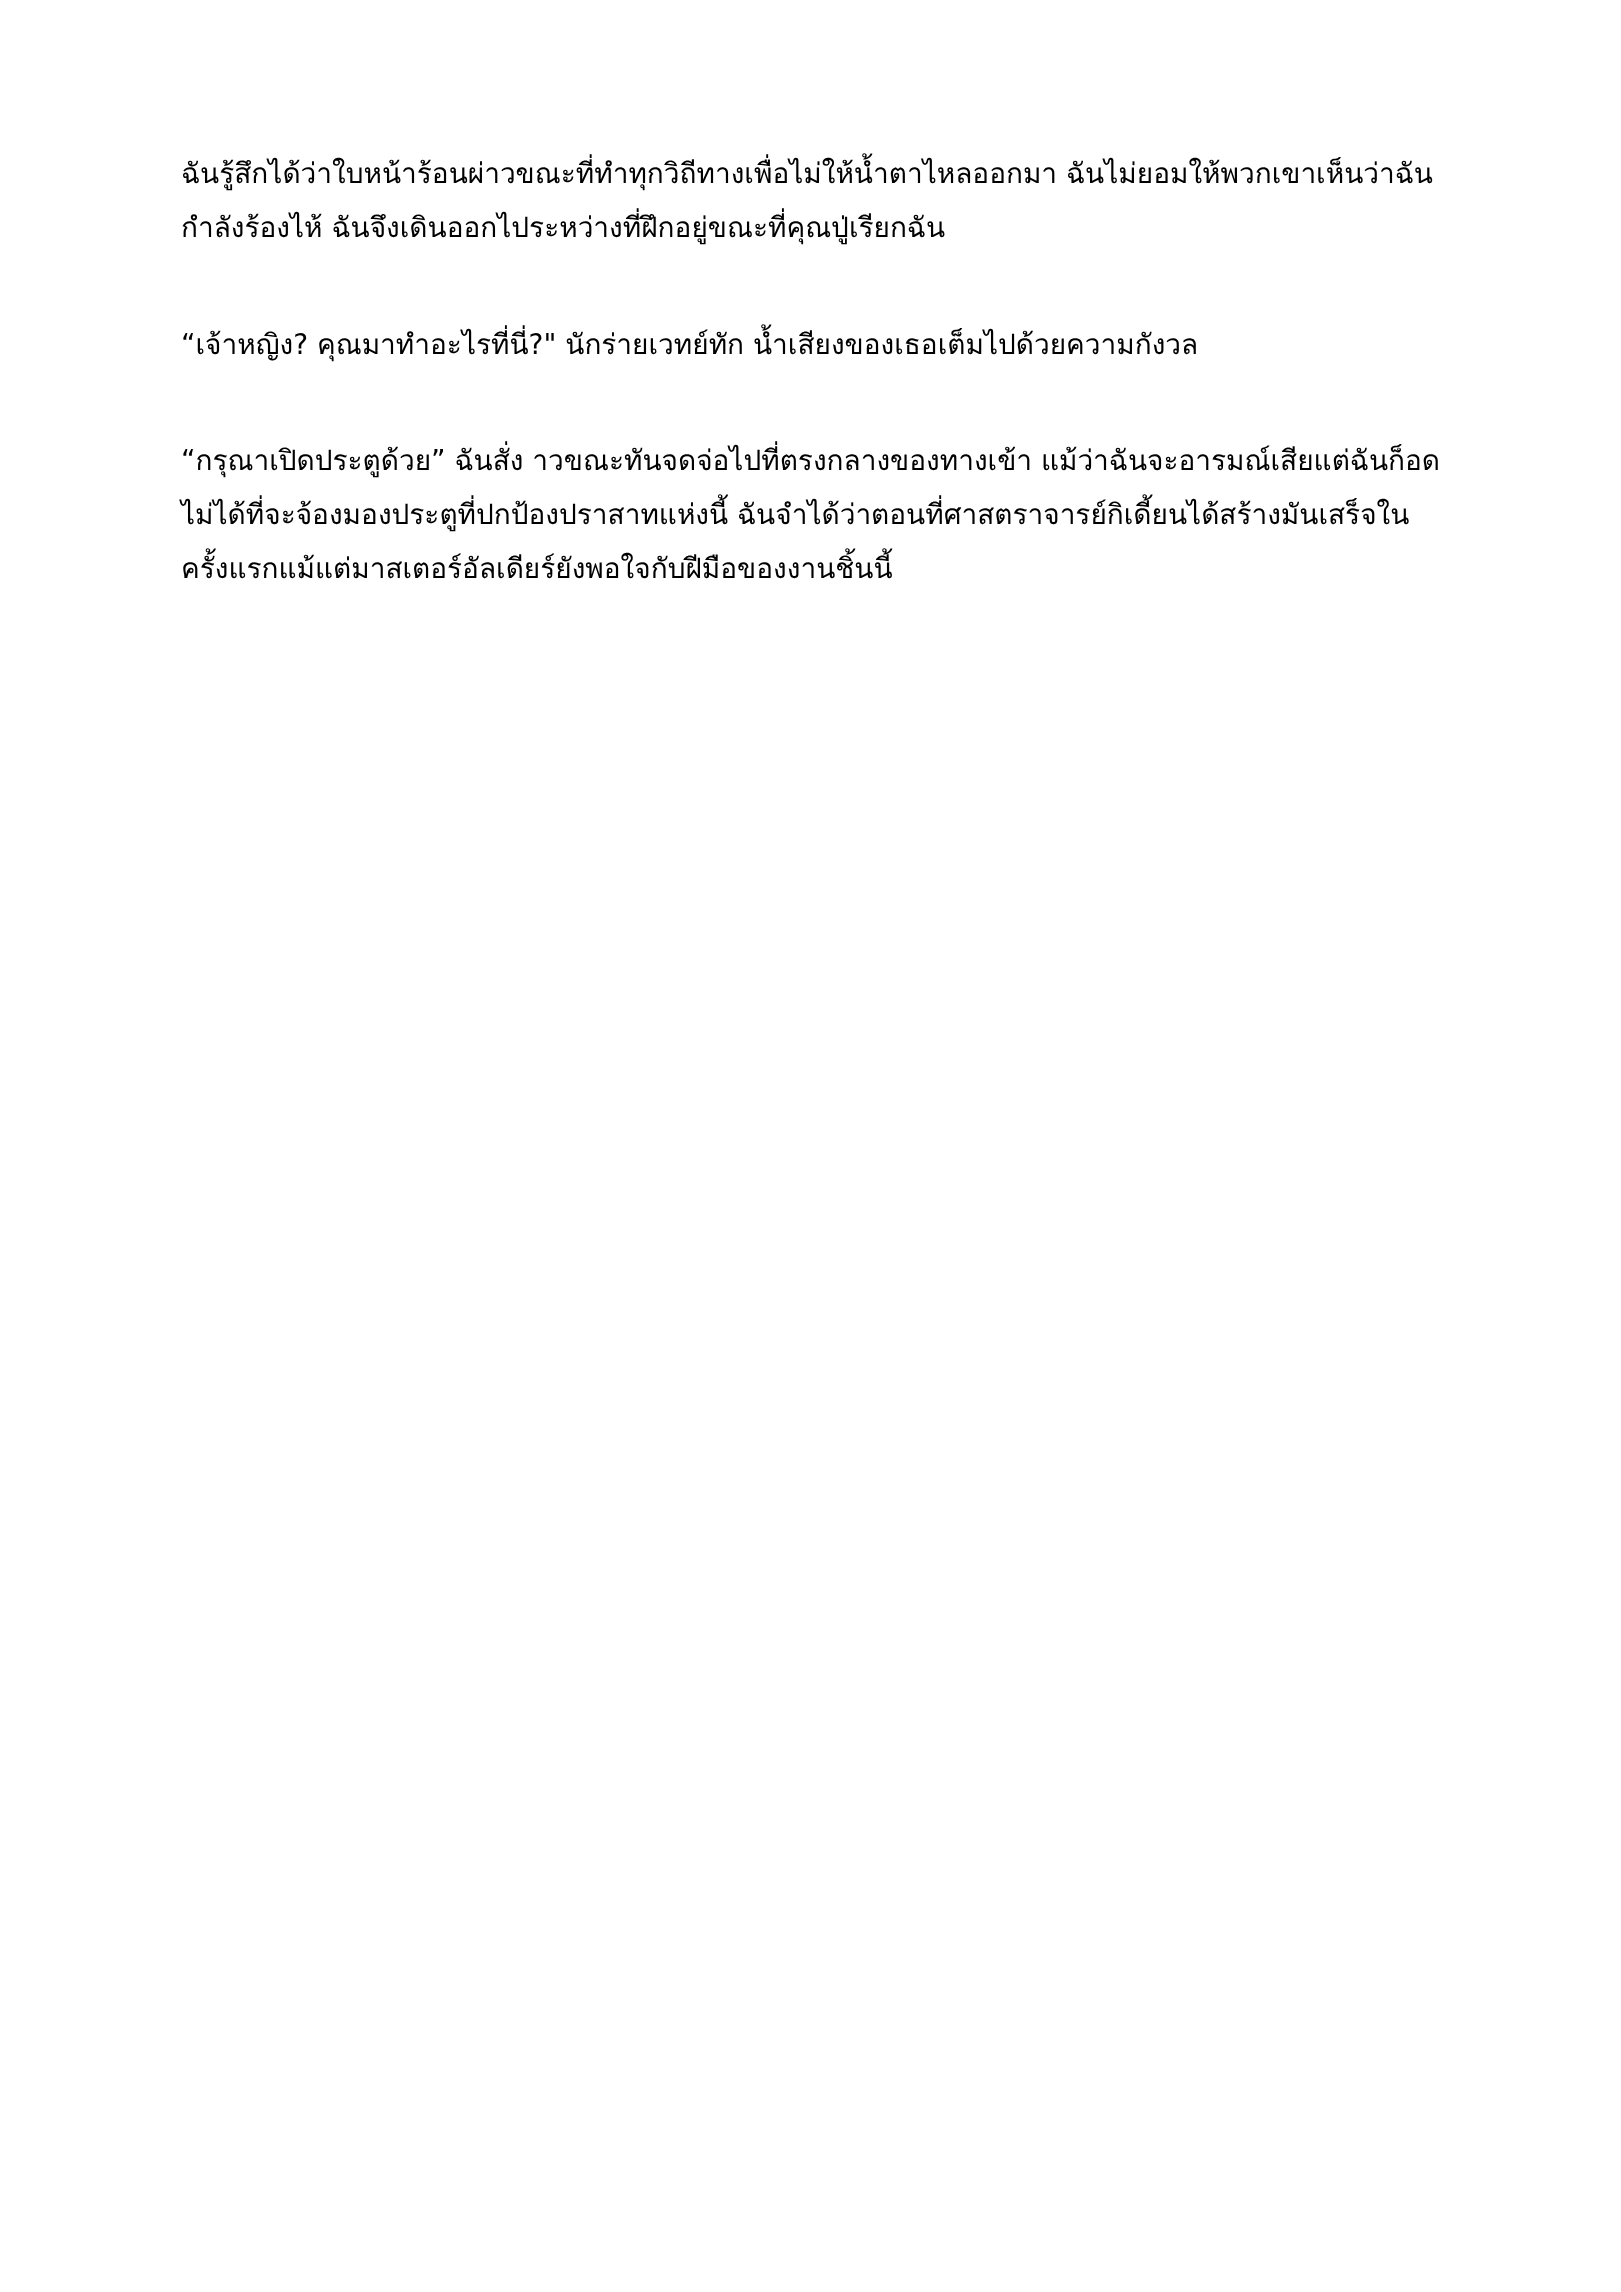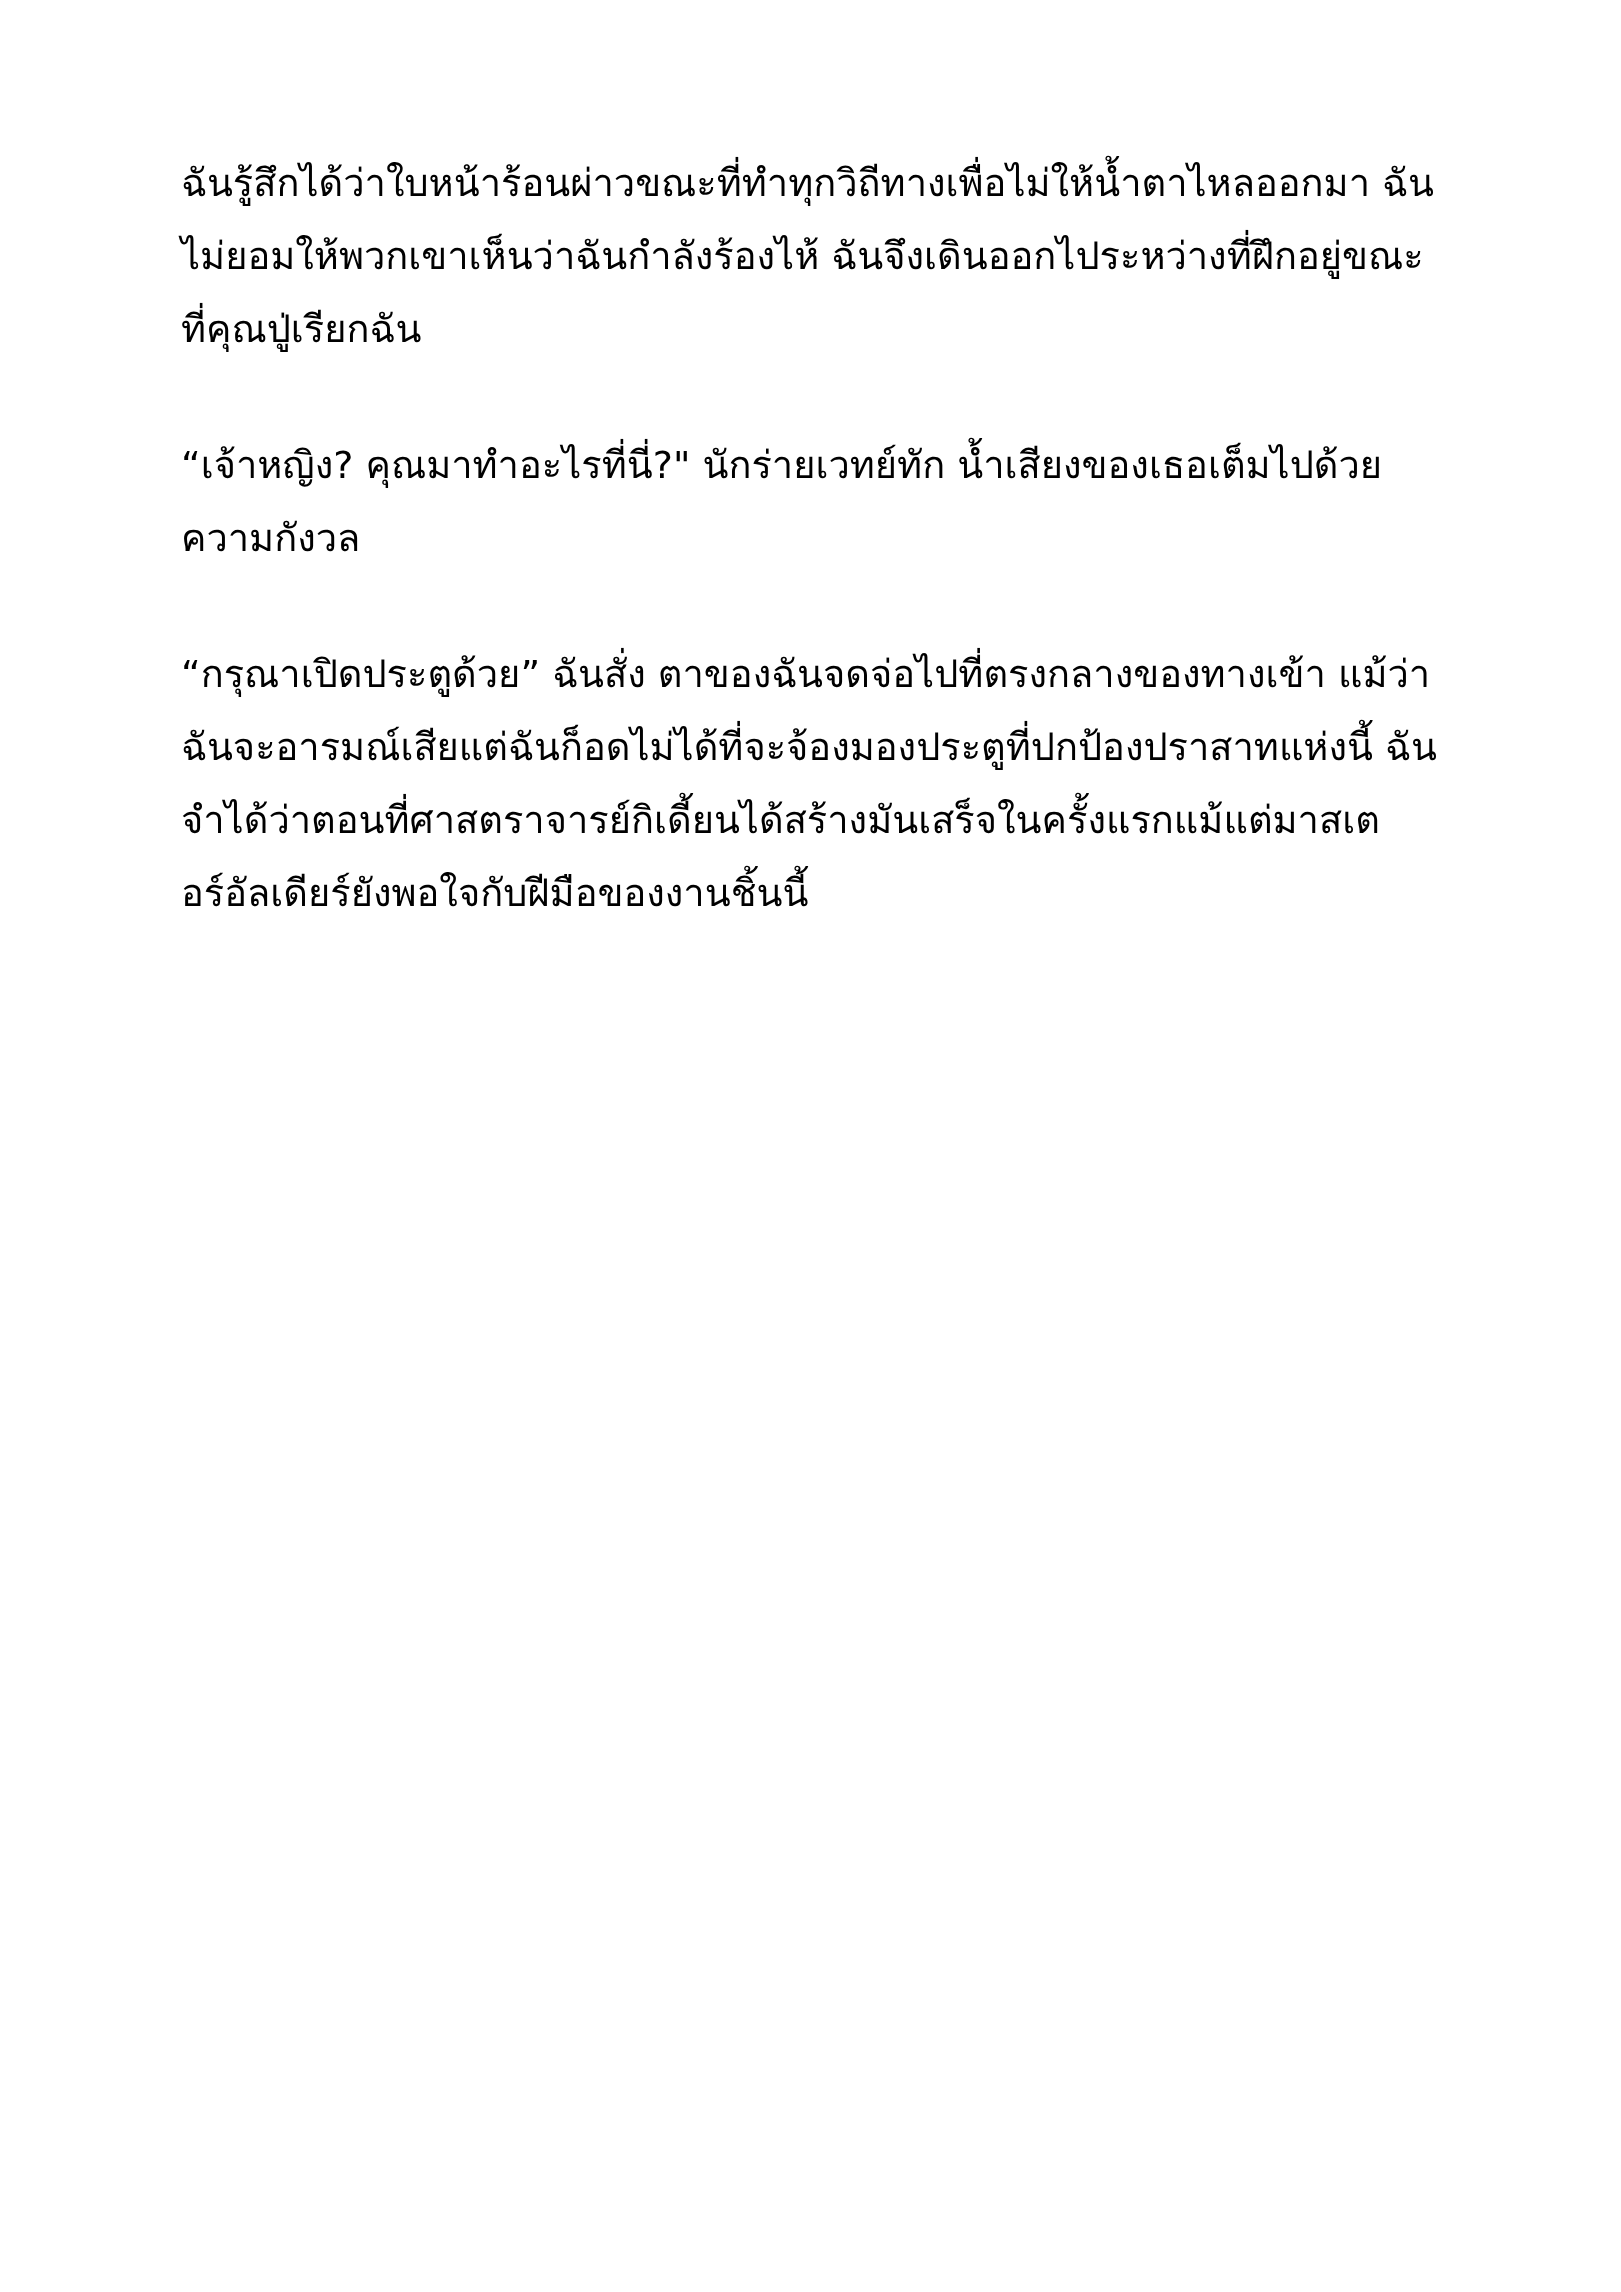--- a/index.html
+++ b/index.html
@@ -20,34 +20,34 @@
     width: 1621px;
     height: 2293px;
     background: #ffffff;
     box-sizing: border-box;
     padding: 147px 181px 147px 181px;
   }
   .doc-body {
     width: 1259px;
   }
   .para {
-    font-size: 38px;
+    font-size: 28px;
     line-height: 1.92;
     text-align: left;
     margin: 0 0 0 0;
     word-break: break-word;
     letter-spacing: 0px;
   }
   .para + .para {
     margin-top: 63px;
   }
 </style>
 </head>
 <body>
 
 <div class="page">
   <div class="doc-body">
     <p class="para">ฉันรู้สึกได้ว่าใบหน้าร้อนผ่าวขณะที่ทำทุกวิถีทางเพื่อไม่ให้น้ำตาไหลออกมา ฉันไม่ยอมให้พวกเขาเห็นว่าฉันกำลังร้องไห้ ฉันจึงเดินออกไประหว่างที่ฝึกอยู่ขณะที่คุณปู่เรียกฉัน</p>
     <p class="para">“เจ้าหญิง? คุณมาทำอะไรที่นี่?" นักร่ายเวทย์ทัก น้ำเสียงของเธอเต็มไปด้วยความกังวล</p>
-    <p class="para">“กรุณาเปิดประตูด้วย” ฉันสั่ง ตาของฉันจดจ่อไปที่ตรงกลางของทางเข้า แม้ว่าฉันจะอารมณ์เสียแต่ฉันก็อดไม่ได้ที่จะจ้องมองประตูที่ปกป้องปราสาทแห่งนี้ ฉันจำได้ว่าตอนที่ศาสตราจารย์กิเดี้ยนได้สร้างมันเสร็จในครั้งแรกแม้แต่มาสเตอร์อัลเดียร์ยังพอใจกับฝีมือของงานชิ้นนี้</p>
+    <p class="para">“กรุณาเปิดประตูด้วย” ฉันสั่ง าวขณะทันจดจ่อไปที่ตรงกลางของทางเข้า แม้ว่าฉันจะอารมณ์เสียแต่ฉันก็อดไม่ได้ที่จะจ้องมองประตูที่ปกป้องปราสาทแห่งนี้ ฉันจำได้ว่าตอนที่ศาสตราจารย์กิเดี้ยนได้สร้างมันเสร็จในครั้งแรกแม้แต่มาสเตอร์อัลเดียร์ยังพอใจกับฝีมือของงานชิ้นนี้</p>
   </div>
 </div>
 
 
 </body></html>

